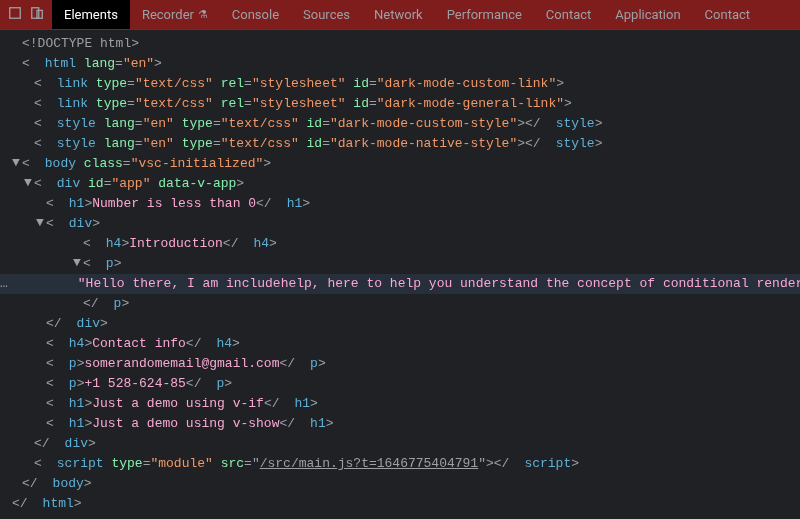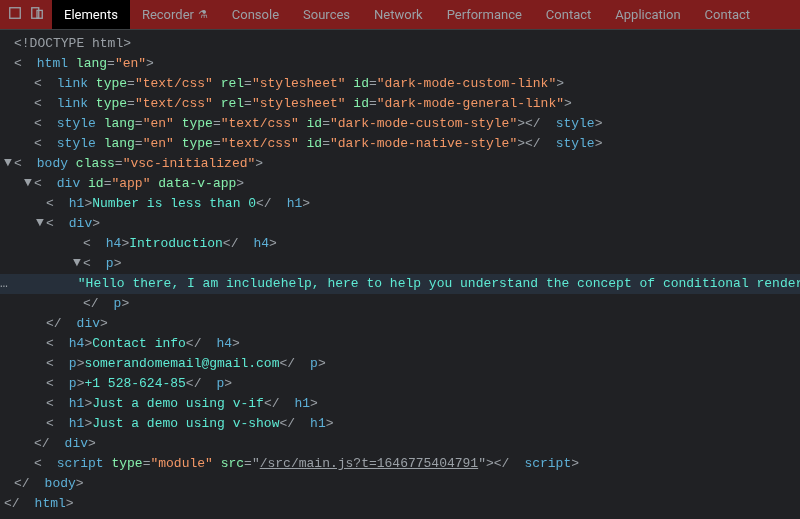--- a/index.html
+++ b/index.html
@@ -43,37 +43,37 @@
   .dom-panel {
     padding: 4px 0;
     font-family: Consolas, "Courier New", monospace;
     font-size: 13px;
     line-height: 20px;
   }
   .line {
     white-space: pre;
     padding-left: 12px;
   }
-  .l1 { padding-left: 4px; }
+  .l1 { padding-left: 12px; }
   .l2 { padding-left: 24px; }
   .l3 { padding-left: 36px; }
   .l4 { padding-left: 73px; }
   .l5 { padding-left: 60px; }
   .tri {
     display:inline-block;
     width: 10px;
     color: #9aa0a6;
     transform: translateY(-1px);
   }
   .notri { display:inline-block; width:10px; }
   .punct { color: #9aa0a6; }
   .tag { color: #5db0d7; margin-left: 15px; }
   .attr { color: #86efac; }
   .val { color: #f29766; }
-  .txt { color: #5eead4; }
+  .txt { color: #f9a8d4; }
   .dots { color: #9aa0a6; }
   .url { color: #9aa0a6; text-decoration: underline; }
   .highlight {
     background: #262f3a;
     position: relative;
   }
   .highlight::before{
     content:"…";
     position:absolute;
     left:0; top:0;

